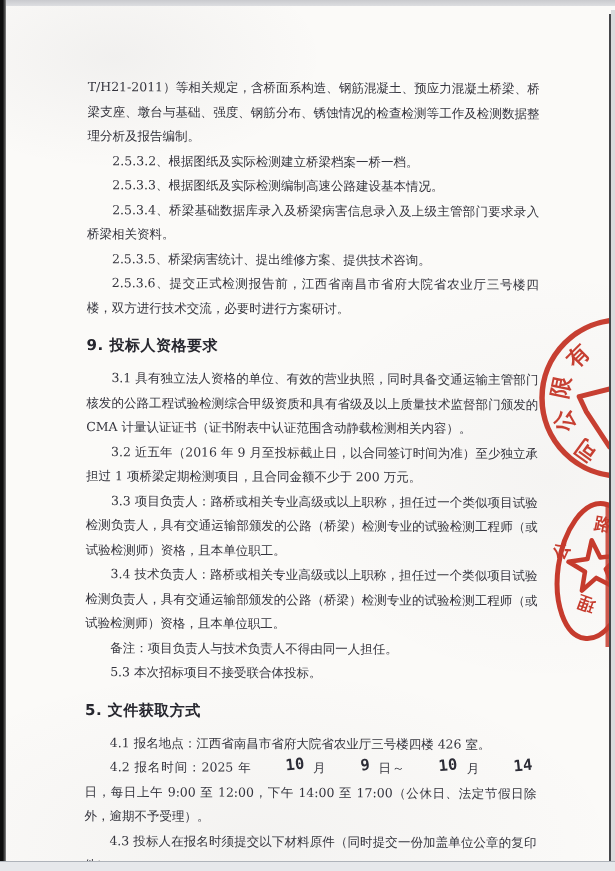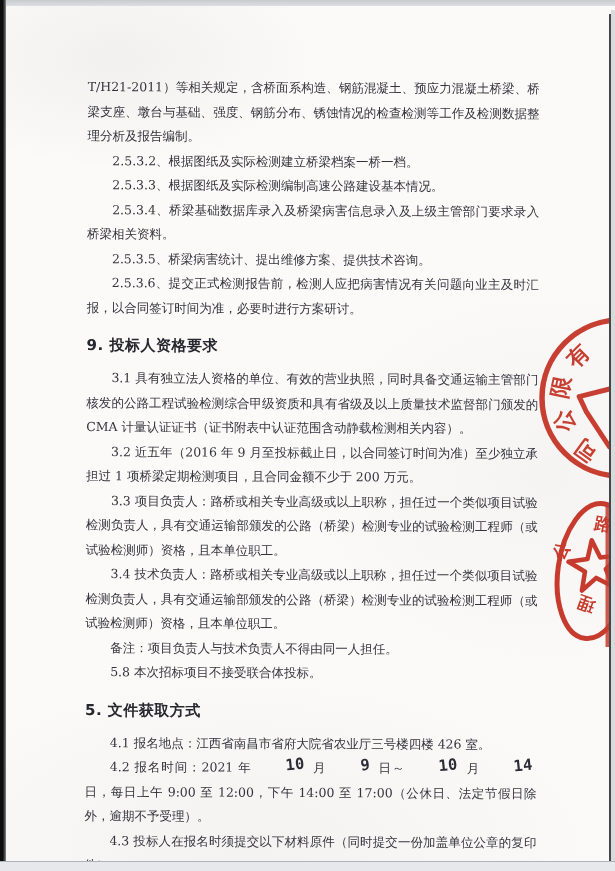--- a/index.html
+++ b/index.html
@@ -57,31 +57,31 @@
 
 <div class="scan" style="--paper: #fbfaf8; --ink: #34343d; --seal: #c22c1d;">
   <div class="paper">
 
     <div class="doc" id="doc">
         <div class="body"><span>T/H21-2011）等相关规定，含桥面系构造、钢筋混凝土、预应力混凝土桥梁、桥梁支座、墩台与基础、强度、钢筋分布、锈蚀情况的检查检测等工作及检测数据整理分析及报告编制。</span></div>
         <div class="body indent"><span>2.5.3.2、根据图纸及实际检测建立桥梁档案一桥一档。</span></div>
         <div class="body indent"><span>2.5.3.3、根据图纸及实际检测编制高速公路建设基本情况。</span></div>
         <div class="body indent"><span>2.5.3.4、桥梁基础数据库录入及桥梁病害信息录入及上级主管部门要求录入桥梁相关资料。</span></div>
         <div class="body indent"><span>2.5.3.5、桥梁病害统计、提出维修方案、提供技术咨询。</span></div>
-        <div class="body indent"><span>2.5.3.6、提交正式检测报告前，检测人应把病害情况有关问题向业主及时汇报，以合同签订时间为准，必要时进行方案研讨。</span></div>
+        <div class="body indent"><span>2.5.3.6、提交正式检测报告前，江西省南昌市省府大院省农业厅三号楼四楼，双方进行技术交流，必要时进行方案研讨。</span></div>
         <div class="heading"><span>9. 投标人资格要求</span></div>
         <div class="body indent"><span>3.1 具有独立法人资格的单位、有效的营业执照，同时具备交通运输主管部门核发的公路工程试验检测综合甲级资质和具有省级及以上质量技术监督部门颁发的 CMA 计量认证证书（证书附表中认证范围含动静载检测相关内容）。</span></div>
         <div class="body indent"><span>3.2 近五年（2016 年 9 月至投标截止日，以合同签订时间为准）至少独立承担过 1 项桥梁定期检测项目，且合同金额不少于 200 万元。</span></div>
         <div class="body indent"><span>3.3 项目负责人：路桥或相关专业高级或以上职称，担任过一个类似项目试验检测负责人，具有交通运输部颁发的公路（桥梁）检测专业的试验检测工程师（或试验检测师）资格，且本单位职工。</span></div>
         <div class="body indent"><span>3.4 技术负责人：路桥或相关专业高级或以上职称，担任过一个类似项目试验检测负责人，具有交通运输部颁发的公路（桥梁）检测专业的试验检测工程师（或试验检测师）资格，且本单位职工。</span></div>
         <div class="body indent"><span>备注：项目负责人与技术负责人不得由同一人担任。</span></div>
-        <div class="body indent"><span>5.8 本次招标项目不接受联合体投标。</span></div>
+        <div class="body indent"><span>5.3 本次招标项目不接受联合体投标。</span></div>
         <div class="heading"><span>5. 文件获取方式</span></div>
         <div class="body indent"><span>4.1 报名地点：江西省南昌市省府大院省农业厅三号楼四楼 426 室。</span></div>
-        <div class="body indent"><span>4.2 报名时间：2021 年 </span><span class="hw">10</span><span> 月 </span><span class="hw">9</span><span> 日～ </span><span class="hw">10</span><span> 月 </span><span class="hw">14</span><span> 日，每日上午 9:00 至 12:00，下午 14:00 至 17:00（公休日、法定节假日除外，逾期不予受理）。</span></div>
+        <div class="body indent"><span>4.2 报名时间：2025 年 </span><span class="hw">10</span><span> 月 </span><span class="hw">9</span><span> 日～ </span><span class="hw">10</span><span> 月 </span><span class="hw">14</span><span> 日，每日上午 9:00 至 12:00，下午 14:00 至 17:00（公休日、法定节假日除外，逾期不予受理）。</span></div>
         <div class="body indent"><span>4.3 投标人在报名时须提交以下材料原件（同时提交一份加盖单位公章的复印件）：</span></div>
       </div>
 
     <svg class="stamps" width="603" height="856" viewBox="0 0 603 856">
 
       <g class="stamp" opacity="0.9">
         <circle class="ring" cx="614" cy="392" r="78" stroke-width="5.5"></circle>
         <polygon class="star" stroke-width="5" points="573.2,390.6 607.9,381.9 611.8,346.3 630.8,376.6 665.9,369.2 642.9,396.7 660.7,427.8 627.5,414.5 603.5,441 580.1,405.3"></polygon>
         <text font-size="22" transform="translate(572 350) rotate(-45)">有</text>
         <text font-size="22" transform="translate(555 381) rotate(-78)">限</text>

